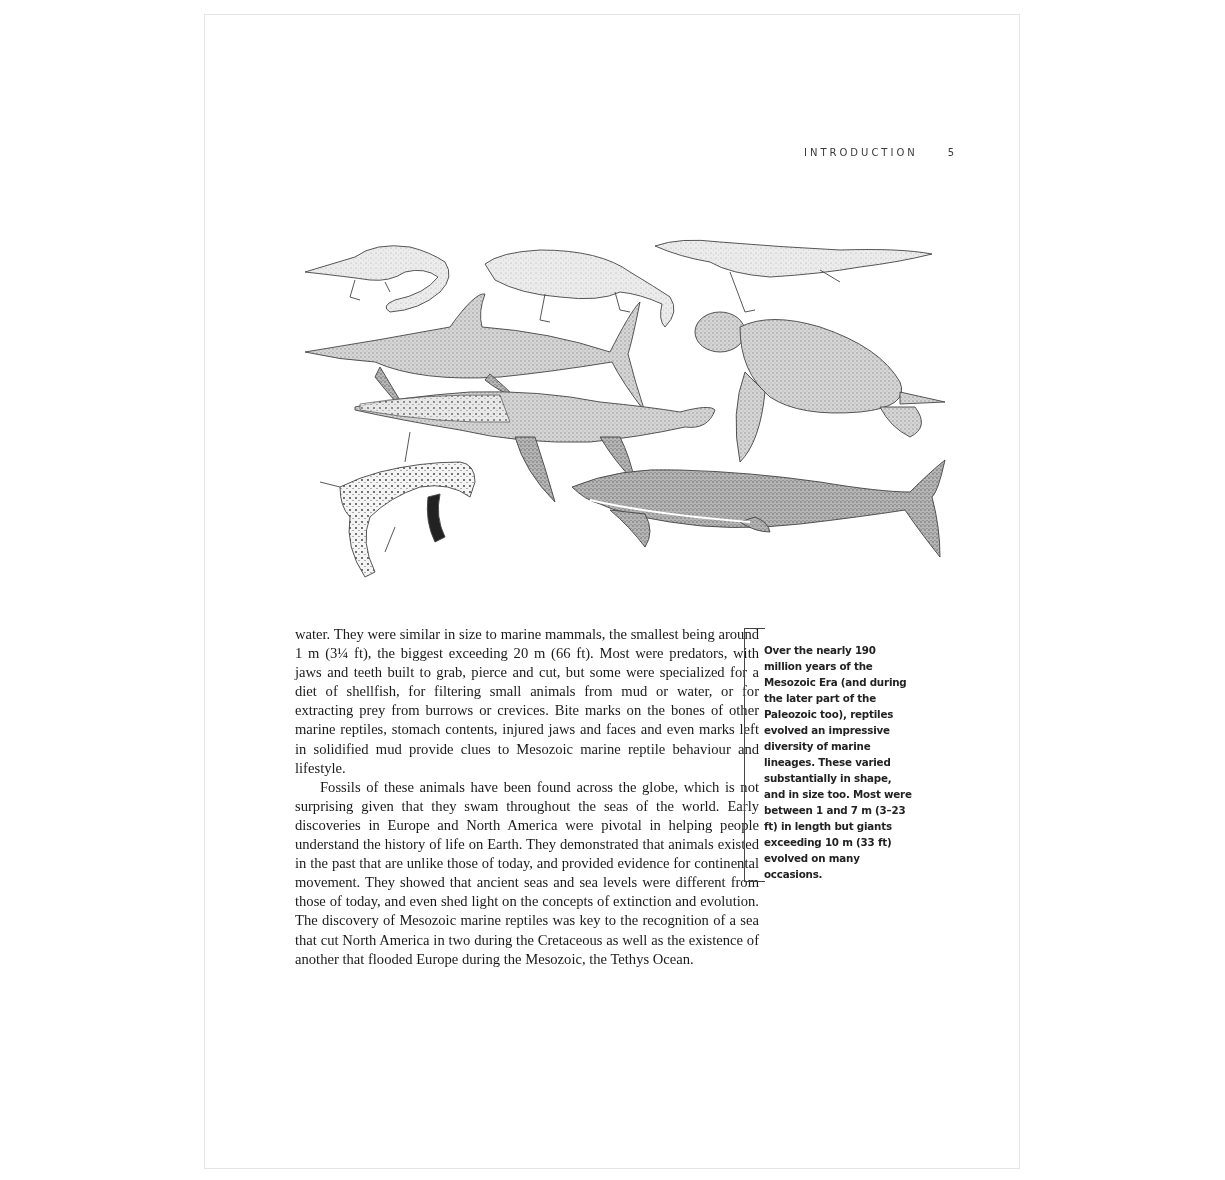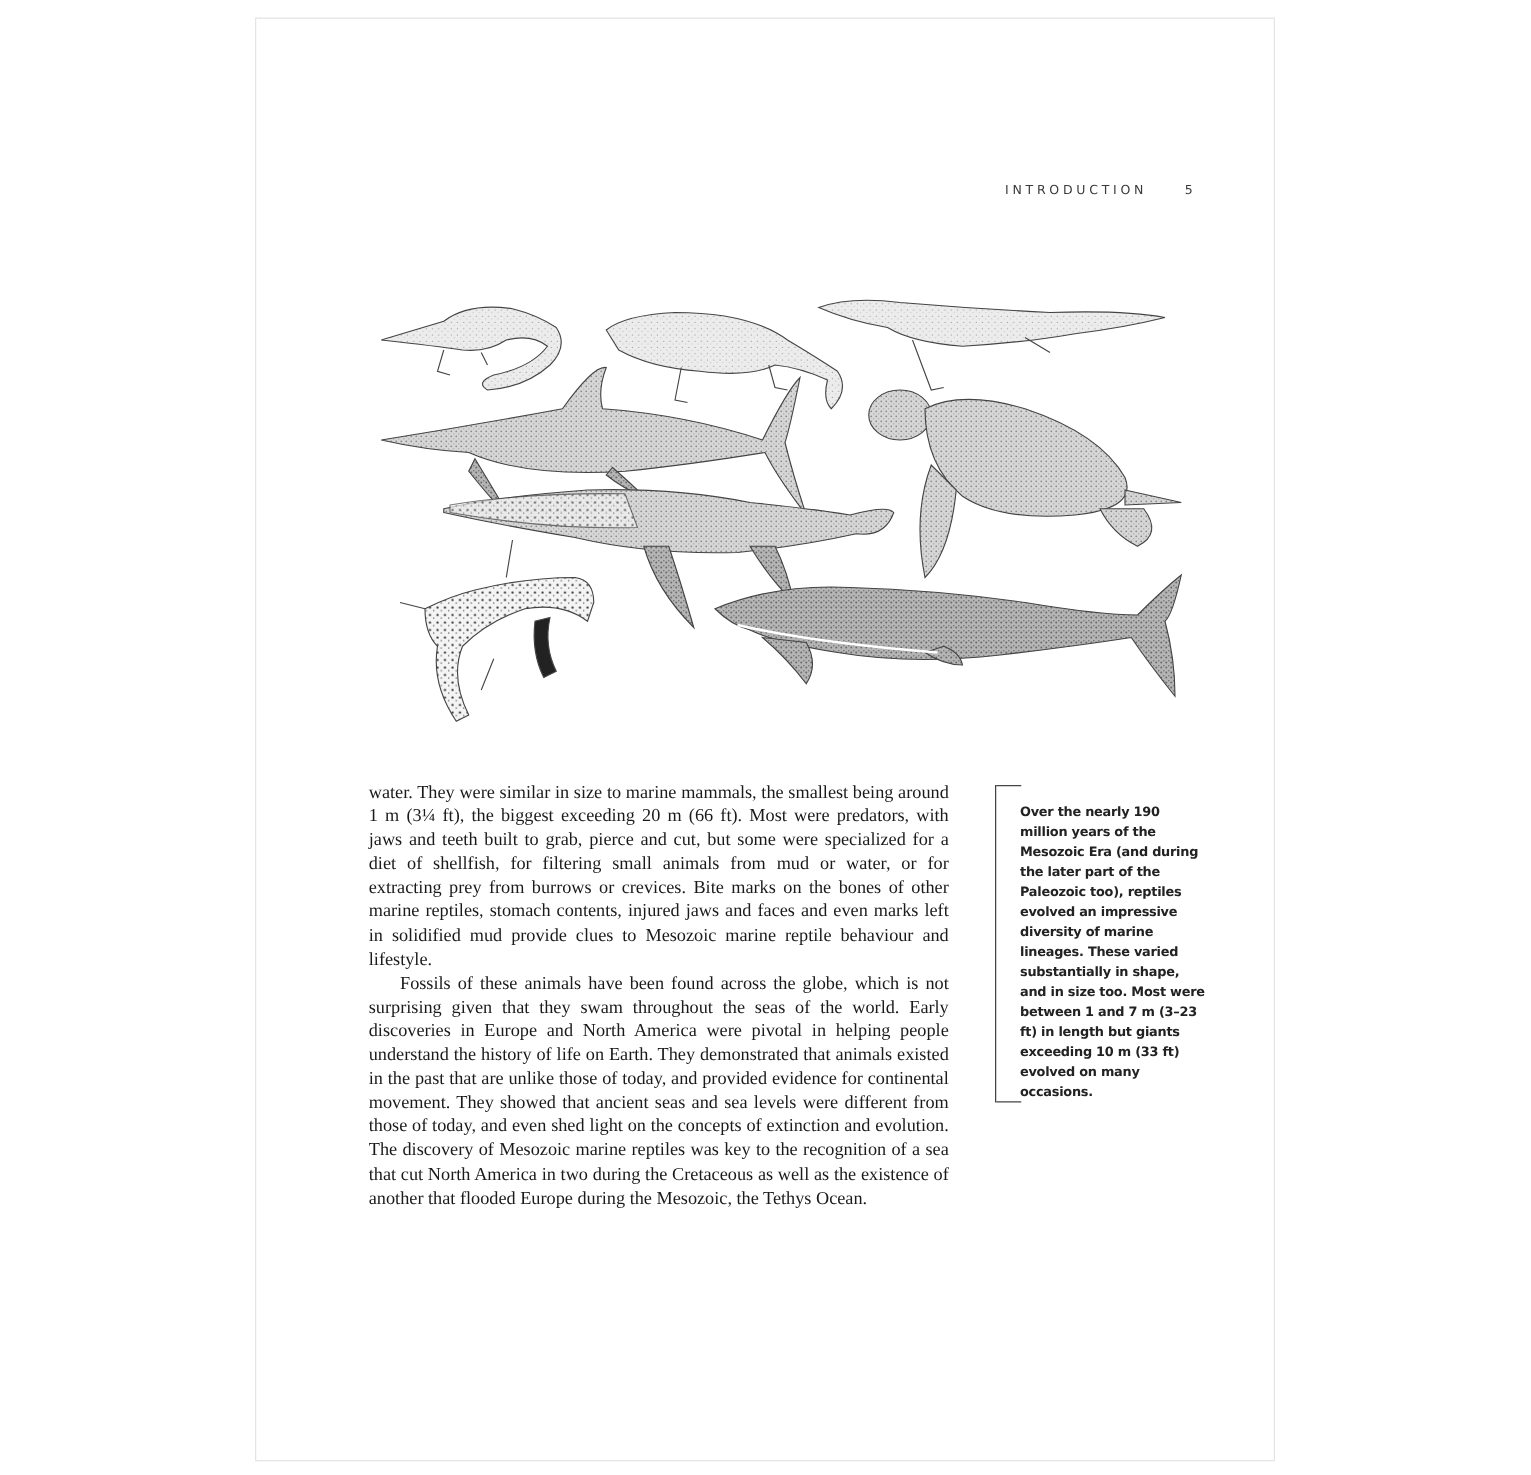--- a/index.html
+++ b/index.html
@@ -17,21 +17,21 @@
   .figure { position:absolute; left:300px; top:232px; width:660px; height:356px; }
   .figure svg { width:100%; height:100%; display:block; }
   .body-text {
     position:absolute; left:295px; top:625px; width:464px;
     font-family:"Liberation Serif", serif; font-size:14.6px; line-height:19.1px;
     color:#1a1a1a; text-align:justify;
   }
   .body-text p { margin:0; }
   .body-text p + p { text-indent:25px; }
   .caption {
-    position:absolute; left:796px; top:628px; width:170px; height:254px;
+    position:absolute; left:744px; top:628px; width:170px; height:254px;
     border-left:1px solid #444; box-sizing:border-box;
   }
   .caption::before, .caption::after {
     content:""; position:absolute; left:0; width:20px; height:1px; background:#444;
   }
   .caption::before { top:0; }
   .caption::after { bottom:0; }
   .caption-text {
     position:absolute; left:19px; top:14px; width:150px;
     font-family:"DejaVu Sans", sans-serif; font-weight:bold; font-size:10.3px;

